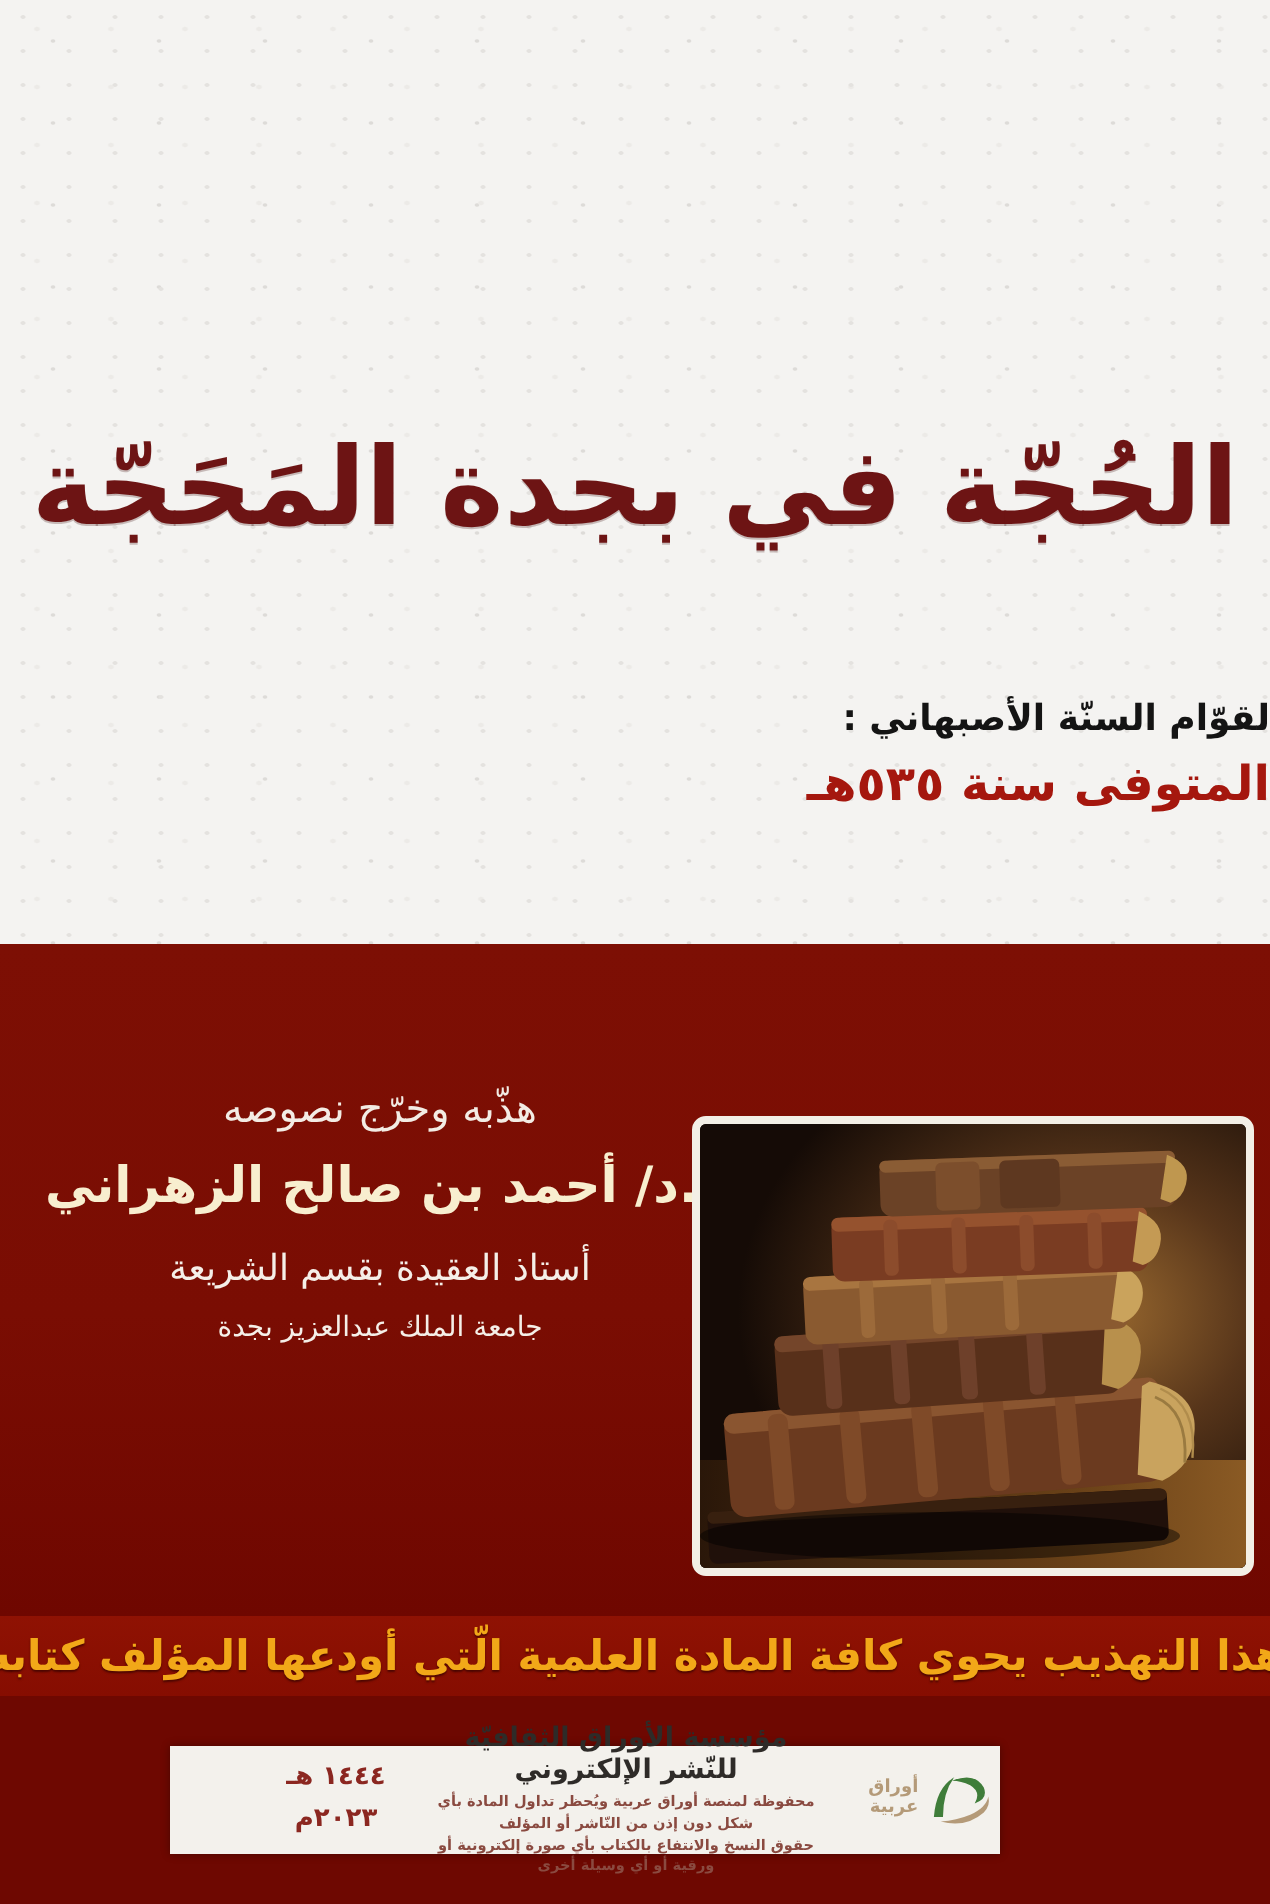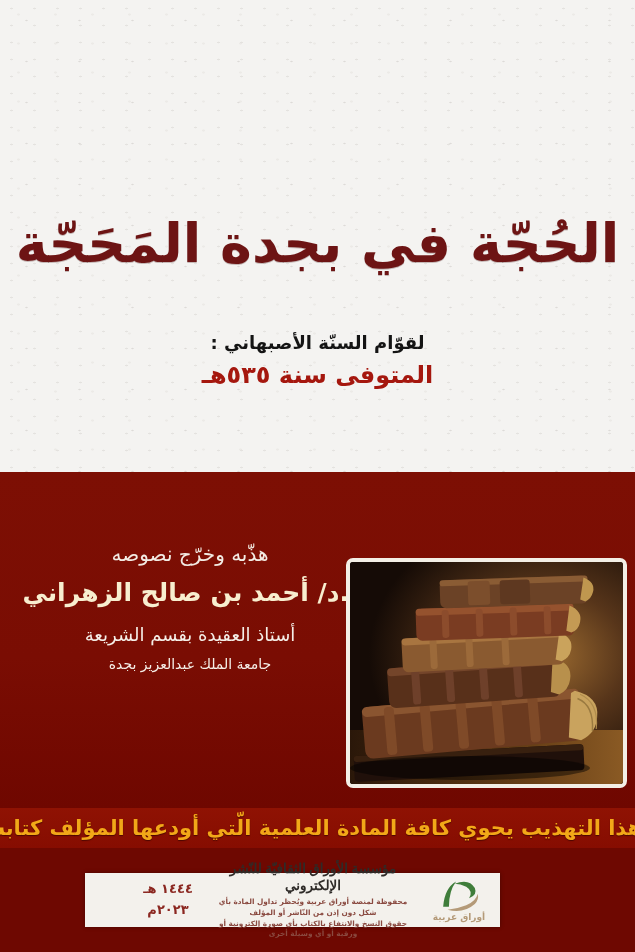--- a/index.html
+++ b/index.html
@@ -32,22 +32,22 @@
     font-size:44px;font-weight:bold;color:#0d0d0d;
     letter-spacing:-1px;
   }
   .main-title{
     position:absolute;top:212px;left:0;width:100%;
     text-align:center;white-space:nowrap;
     font-size:54px;font-weight:bold;color:#6d1414;
     text-shadow:0 1px 0 rgba(60,10,10,.25);
   }
   .author-block{
-    position:absolute;top:329px;left:0;width:100%;
-    text-align:center;line-height:1.55;
+    position:absolute;top:346px;left:0;width:100%;
+    text-align:right;line-height:1.55;
   }
   .author-intro,.author-name{
     font-size:18px;font-weight:bold;color:#141414;
   }
   .author-death{
     font-size:24px;font-weight:bold;color:#a5170e;
   }
   .author-block div{margin:0;}
   
   .red-section{
@@ -98,33 +98,32 @@
     background:#6e0801;
   }
   .footer-strip{
     position:absolute;left:85px;top:25px;width:415px;height:54px;
     background:#f3f1ec;
     display:flex;flex-direction:row;align-items:center;
     box-shadow:0 0 4px rgba(0,0,0,.35);
   }
   .logo-box{
     width:82px;height:44px;
-    display:flex;flex-direction:column;align-items:center;justify-content:center;
+    display:flex;align-items:center;justify-content:center;
     gap:0;
   }
   .logo-text{
     font-size:9px;color:#b49a78;font-weight:bold;margin-top:-2px;
   }
   .publisher-block{
     flex:1;text-align:center;padding:0 4px;
   }
   .publisher-name{
     font-size:13.5px;font-weight:bold;color:#2e2b28;
     letter-spacing:0;
-    font-family:Liberation Serif, serif;
   }
   .copyright{
     margin-top:3px;
     font-size:7.3px;line-height:1.45;color:#8a4a40;font-weight:bold;
   }
   .years-block{
     width:80px;text-align:center;
     font-size:13px;font-weight:bold;color:#8b2720;line-height:1.6;padding-left:43px;
   }
 </style>

